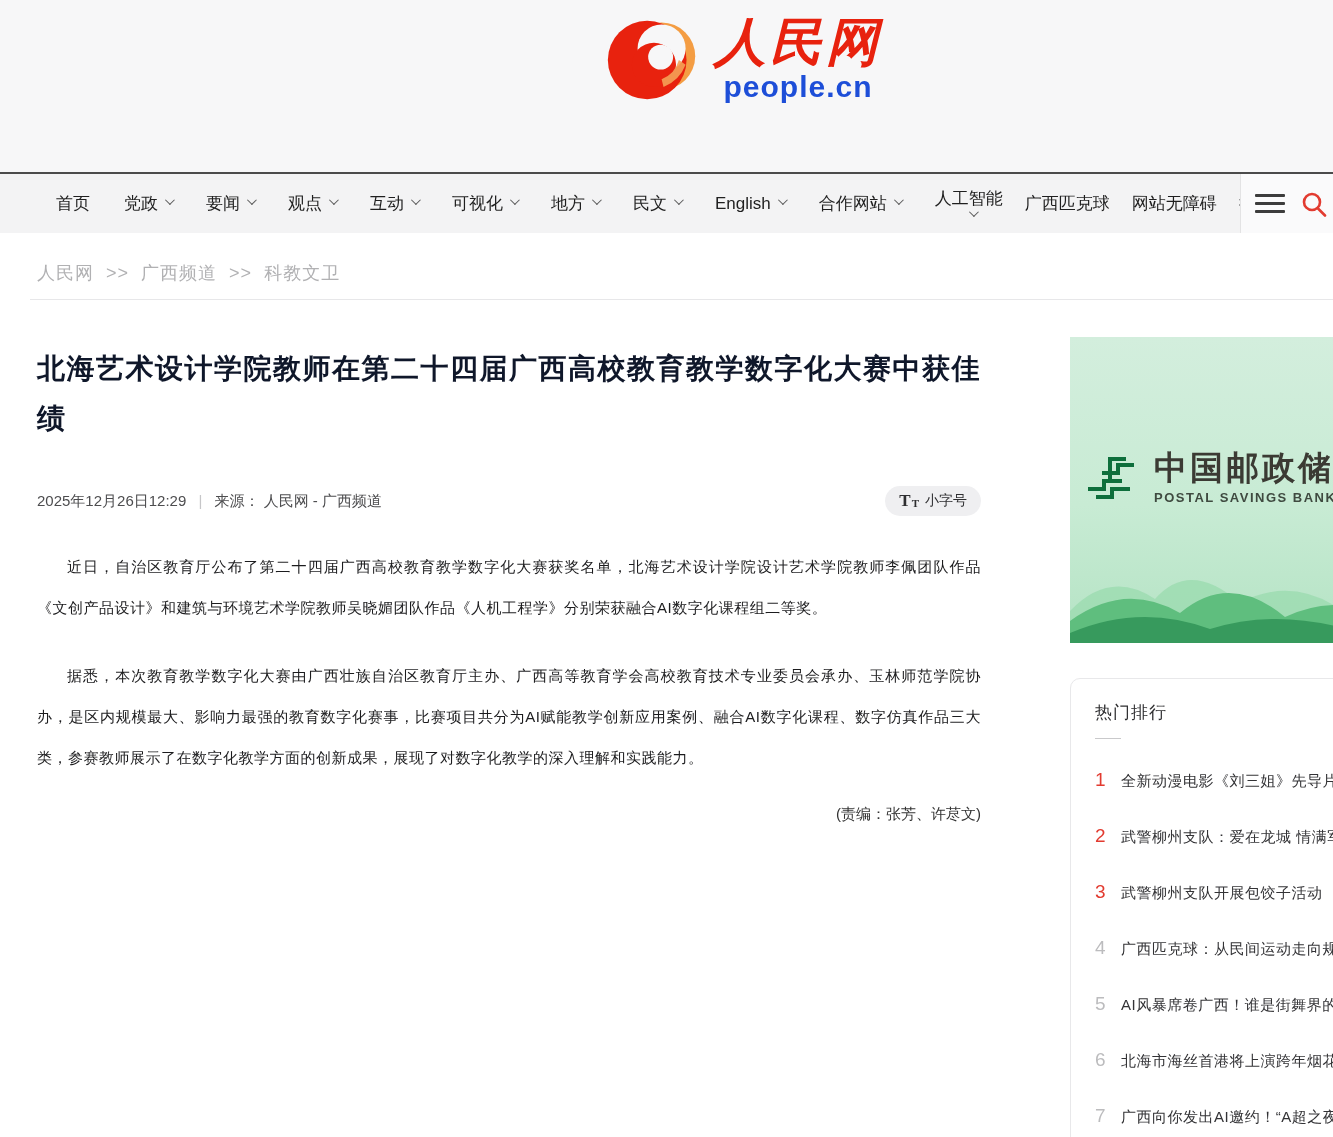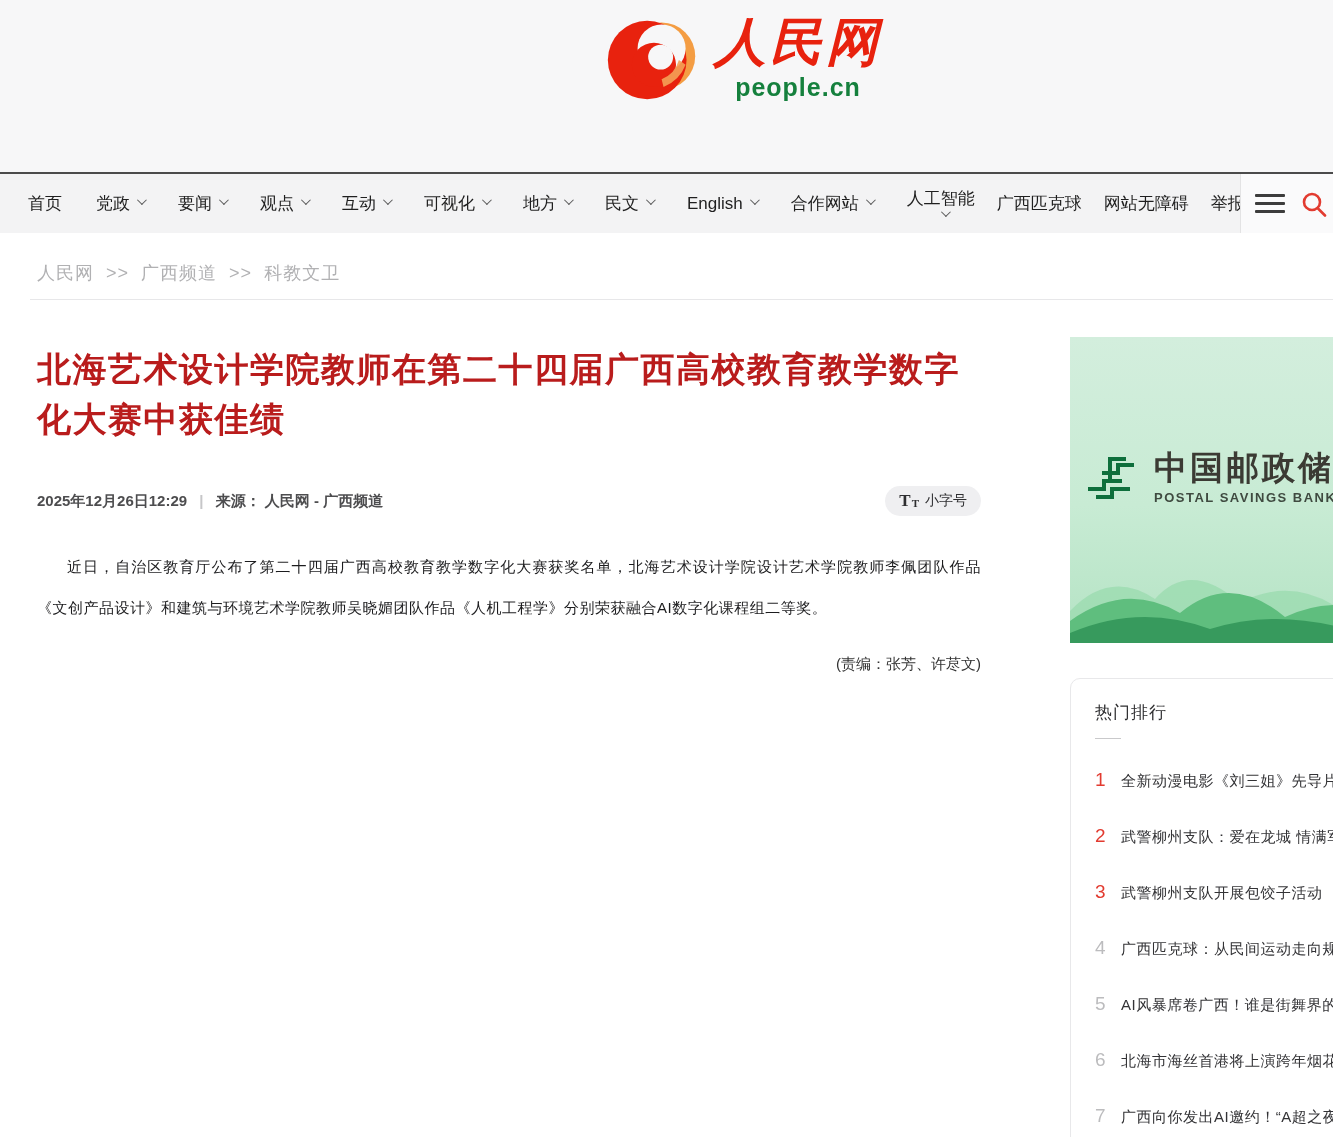--- a/index.html
+++ b/index.html
@@ -22,31 +22,31 @@
     position:absolute; left:604px; top:12px;
     display:flex; align-items:flex-start;
   }
   .logo-icon { width:96px; height:96px; }
   .logo-text { margin-left:14px; display:flex; flex-direction:column; align-items:center; }
   .logo-cn {
     font-size:52px; font-weight:700; color:#e8220e;
     letter-spacing:4px; line-height:60px; font-style:italic;
   }
   .logo-en {
-    font-size:25px; font-weight:700; color:#15803d; letter-spacing:1px;
+    font-size:30px; font-weight:700; color:#1d4ed8; letter-spacing:1px;
     line-height:30px;
   }
 
   
   .nav {
     position:absolute; left:0; top:172px; width:1333px; height:61px;
     background:#f3f3f4; border-top:2px solid #4b4b4b;
     display:flex; align-items:center;
   }
-  .nav-items { display:flex; align-items:center; padding-left:28px; }
+  .nav-items { display:flex; align-items:center; padding-left:56px; }
   .nav-item {
     font-size:17px; color:#1f1f1f; text-decoration:none;
     margin-right:34px; white-space:nowrap; cursor:pointer;
     display:flex; align-items:center;
   }
   .nav-item.tight { margin-right:22px;flex-direction:column; }
   .chev {
     display:inline-block; width:7px; height:7px;
     border-right:1.6px solid #5c5c5c; border-bottom:1.6px solid #5c5c5c;
     transform:rotate(45deg) translateY(-2px);
@@ -70,27 +70,27 @@
   .breadcrumb a { color:#b1b1b3; text-decoration:none; cursor:pointer; }
   .breadcrumb .sep { margin:0 6px; }
   .rule {
     position:absolute; left:30px; top:299px; width:1303px; height:0;
     border-top:1px solid #e7e7e9;
   }
 
   
   .article { position:absolute; left:37px; top:344px; width:944px; }
   .article-title {
-    font-size:34px; line-height:50px; font-weight:600; color:#b91c1c;
+    font-size:28px; line-height:50px; font-weight:600; color:#0f172a;
     letter-spacing:1.5px;
   }
   .meta {
     margin-top:42px; display:flex; align-items:center; justify-content:space-between;
   }
-  .meta-left { font-size:15px; color:#4d4d4f;font-weight:bold; }
+  .meta-left { font-size:15px; color:#4d4d4f; }
   .meta-left .pipe { color:#c6c6c8; margin:0 8px; }
   .font-size-btn {
     height:30px; padding:0 14px; border-radius:15px; background:#efeff1;
     border:none; display:flex; align-items:center; cursor:pointer;
     font-size:14px; color:#2e2e30;
   }
   .font-size-btn .t-big { font-size:17px; font-weight:700; font-family:"Liberation Serif","DejaVu Serif",serif; }
   .font-size-btn .t-small { font-size:11px; font-weight:700; font-family:"Liberation Serif","DejaVu Serif",serif; margin:4px 6px 0 1px; }
   .article-body { margin-top:30px; }
   .article-body p {
@@ -248,20 +248,21 @@
       <span>人民网 - 广西频道</span>
     </div>
     <button class="font-size-btn">
       <span class="t-big">T</span>
       <span class="t-small">T</span>
       <span>小字号</span>
     </button>
   </div>
   <div class="article-body">
     <p>近日，自治区教育厅公布了第二十四届广西高校教育教学数字化大赛获奖名单，北海艺术设计学院设计艺术学院教师李佩团队作品《文创产品设计》和建筑与环境艺术学院教师吴晓媚团队作品《人机工程学》分别荣获融合AI数字化课程组二等奖。</p>
+    <p>据悉，本次教育教学数字化大赛由广西壮族自治区教育厅主办、广西高等教育学会高校教育技术专业委员会承办、玉林师范学院协办，是区内规模最大、影响力最强的教育数字化赛事，比赛项目共分为AI赋能教学创新应用案例、融合AI数字化课程、数字仿真作品三大类，参赛教师展示了在数字化教学方面的创新成果，展现了对数字化教学的深入理解和实践能力。</p>
   </div>
   <div class="editor-note">(责编：张芳、许荩文)</div>
 </div>
 
 <div class="ad-banner">
   <div class="ad-inner">
     <svg class="bank-emblem" viewBox="0 0 60 60">
       <g fill="none" stroke="#0e6f3c" stroke-width="4">
         <path d="M6 42 L22 42 L22 34 L40 34"></path>
         <path d="M14 50 L30 50 L30 42 L48 42"></path>

